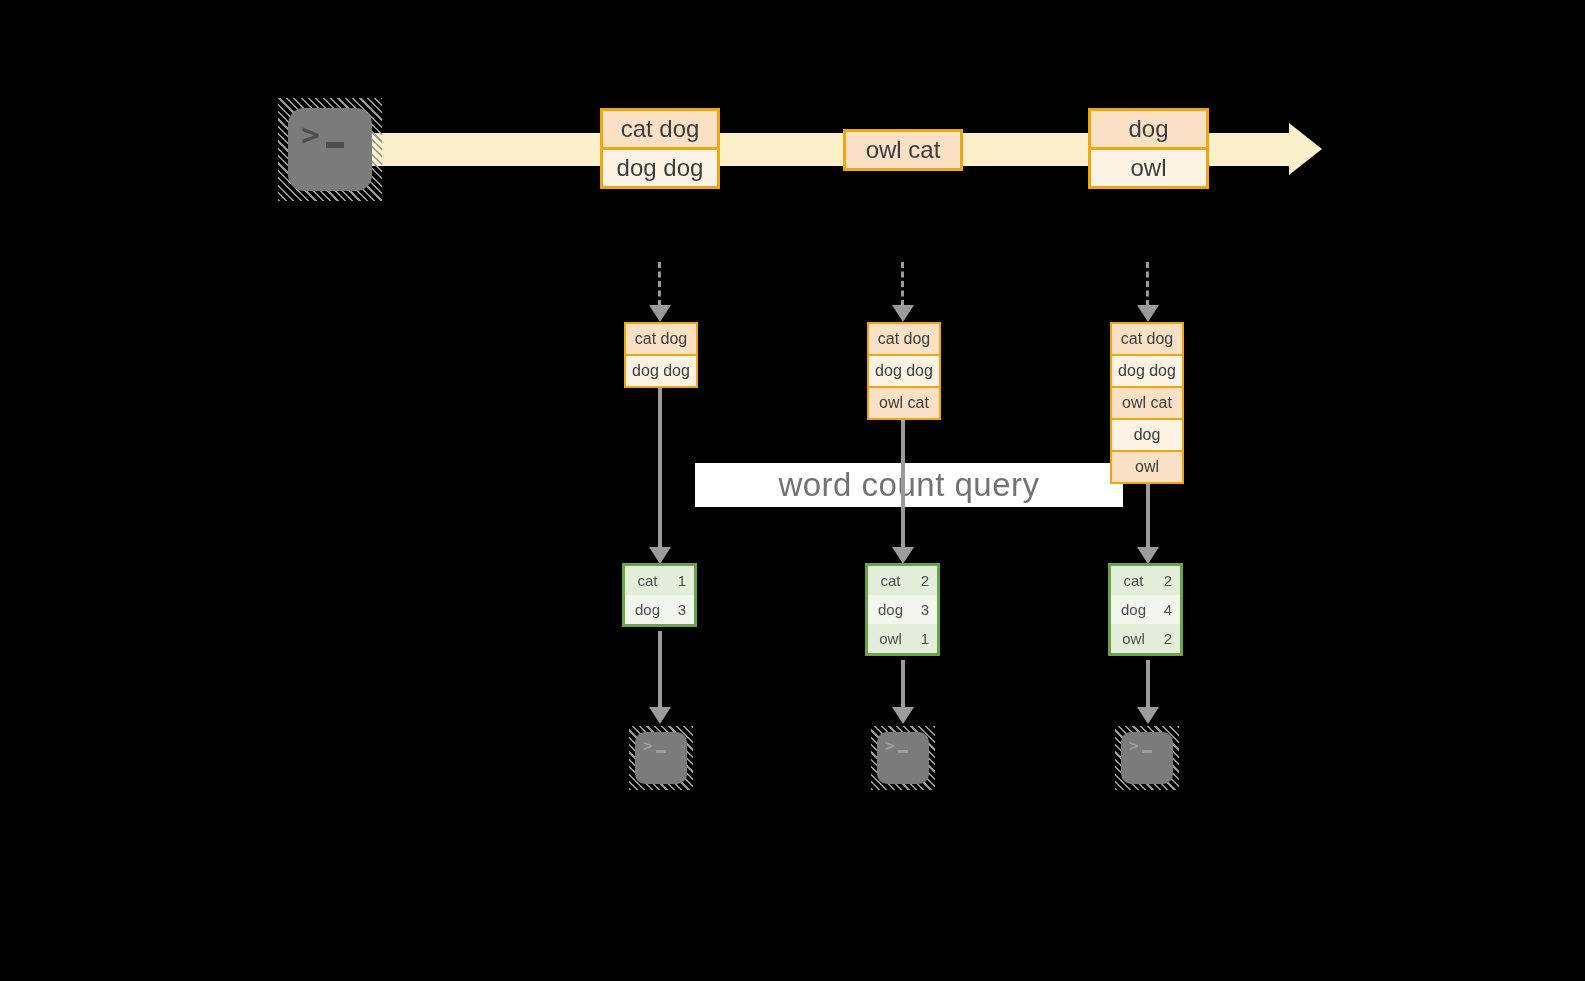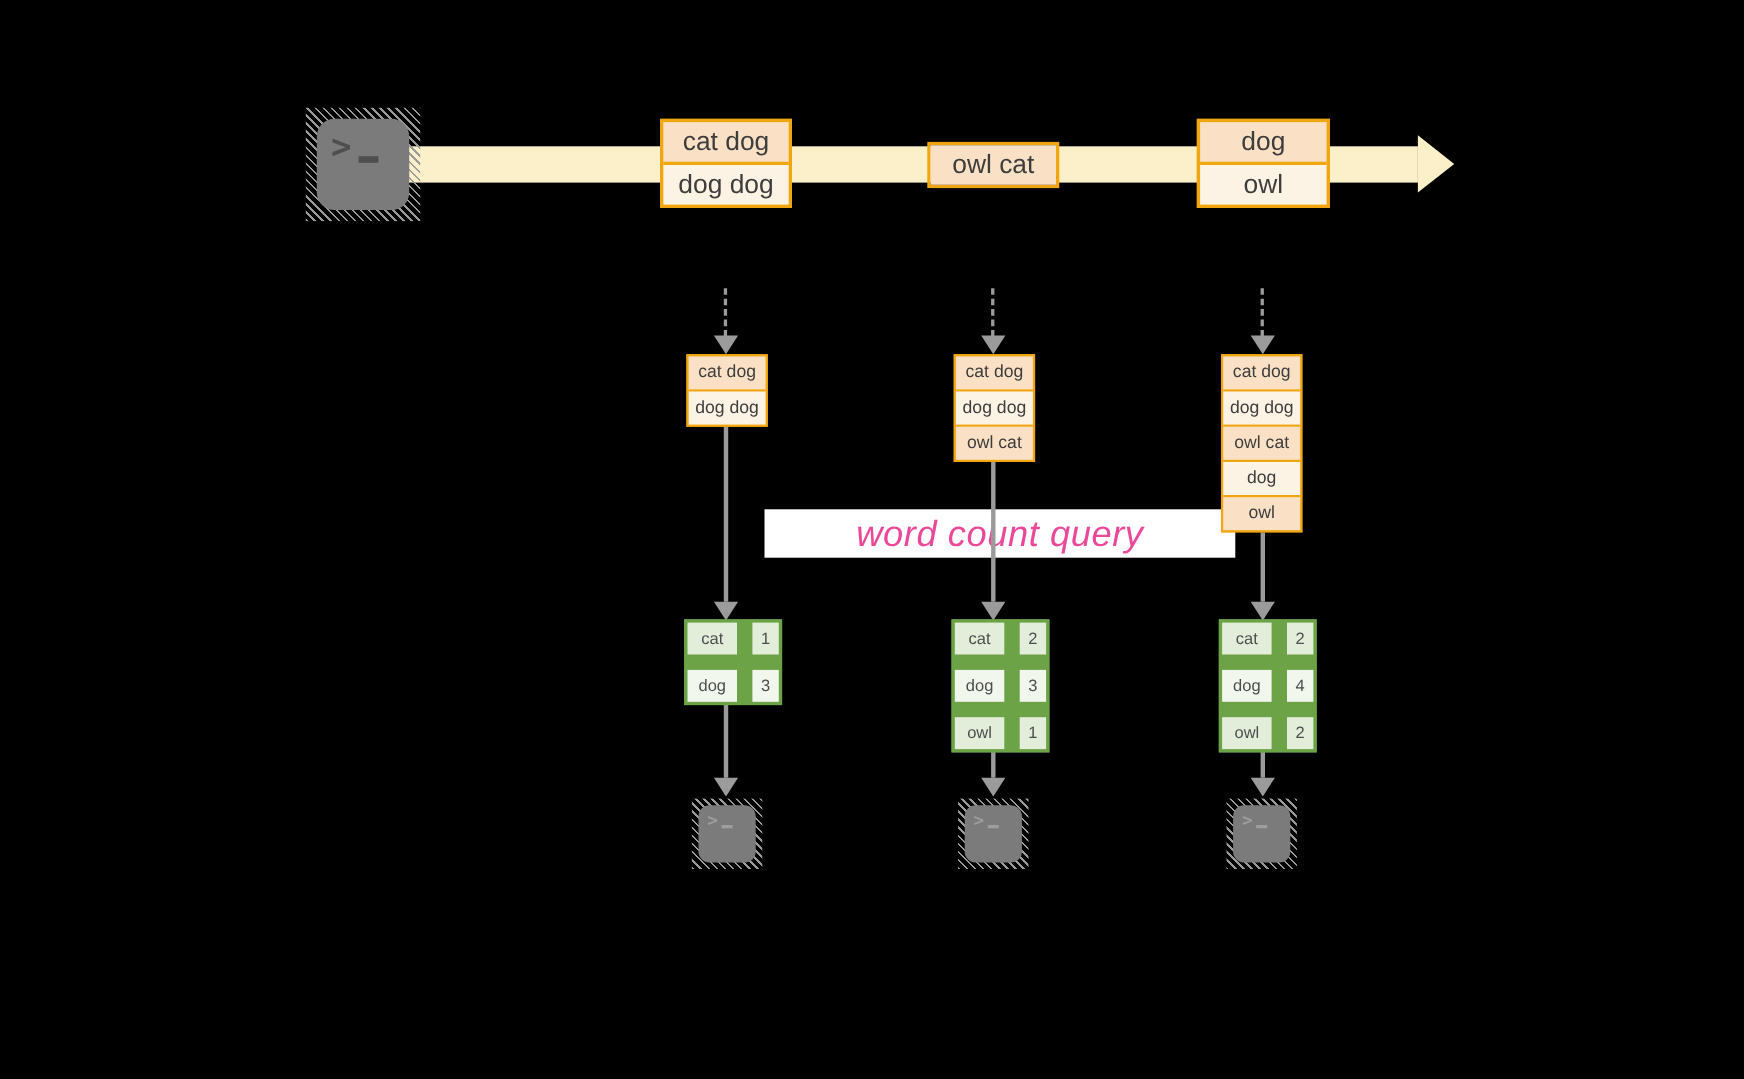--- a/index.html
+++ b/index.html
@@ -36,24 +36,24 @@
   .acc .orow:not(:last-child){border-bottom:2px solid #F0A60E;}
   .orow:nth-child(odd){background:#FAE1C6;}
   .orow:nth-child(even){background:#FDF3E4;}
   
   .dash-line{position:absolute;width:0;border-left:3px dashed #9b9b9b;z-index:2;}
   .solid-line{position:absolute;width:4px;background:#9b9b9b;z-index:2;}
   .tri{position:absolute;width:0;height:0;z-index:2;
     border-left:11px solid transparent;border-right:11px solid transparent;border-top:17px solid #9b9b9b;}
   
   .query-label{position:absolute;left:695px;top:463px;width:428px;height:44px;background:#fff;z-index:1;
-    display:flex;align-items:center;justify-content:center;font-size:33px;color:#ec4899;letter-spacing:.5px;font-style:italic;}
+    display:flex;align-items:center;justify-content:center;font-size:33px;color:#737373;letter-spacing:.5px;}
   
   .gtable{position:absolute;box-sizing:border-box;z-index:3;background:#6CA347;border:3px solid #6CA347;
-    display:grid;grid-template-columns:45px 24px;gap:14px;}
+    display:grid;grid-template-columns:45px 24px;gap:0;}
   .gcell{display:flex;align-items:center;justify-content:center;height:29px;font-size:15px;color:#4d4d4d;}
   .gcell:nth-child(4n+1),.gcell:nth-child(4n+2){background:#E3EEDA;}
   .gcell:nth-child(4n+3),.gcell:nth-child(4n+4){background:#F2F7EE;}
 </style>
 </head>
 <body>
 
 <div class="canvas">
 
   <div class="stream-band"></div>

